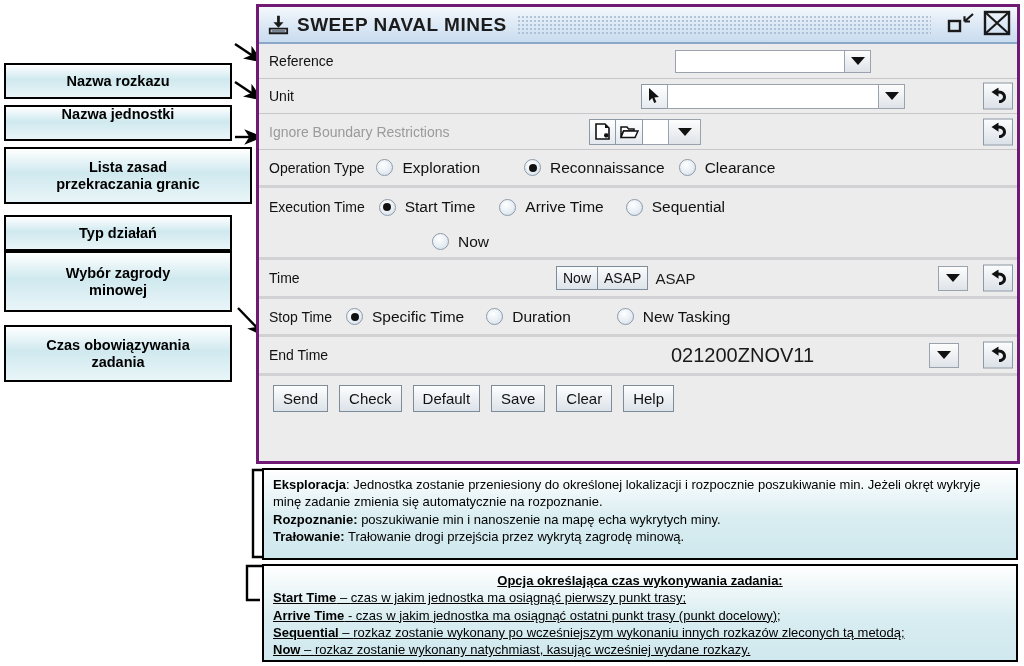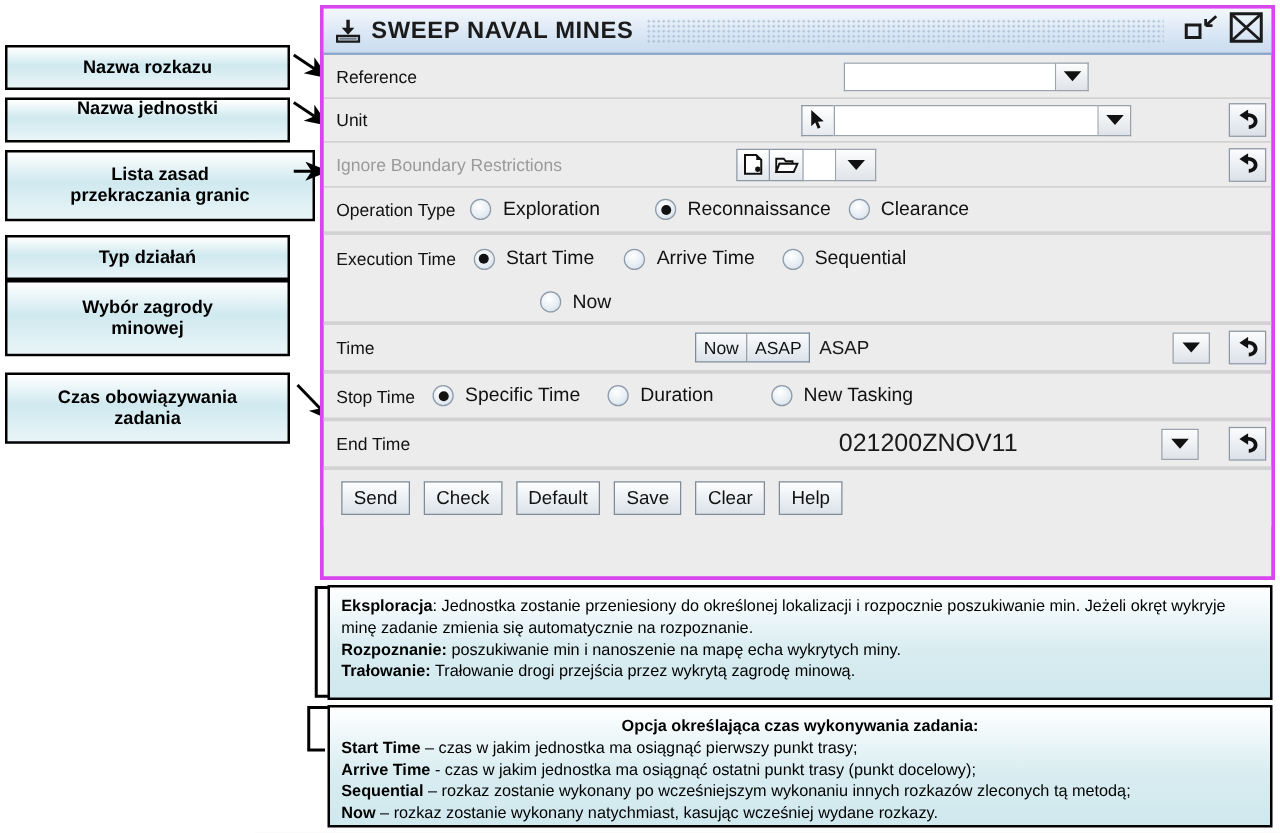--- a/index.html
+++ b/index.html
@@ -17,31 +17,32 @@
     position: absolute;
     border: 2px solid #000;
     background: linear-gradient(to bottom, #ffffff 0%, #cfe9ef 45%, #e9f5f8 100%);
     display: flex; align-items: center; justify-content: center;
     text-align: center;
     font-weight: bold;
     font-size: 14.5px;
     color: #000;
     line-height: 1.15;
     padding: 16px 6px;
+    margin-top: 27px;
   }
 
   
   #arrows { position: absolute; left:0; top:0; width:1024px; height:666px; pointer-events:none; }
 
   
   .window {
     position: absolute;
     left: 256px; top: 4px;
     width: 764px; height: 460px;
-    border: 3px solid #d946ef;
+    border: 3px solid #701a75;
     background: #ececed;
   }
   .titlebar {
     height: 37px;
     display: flex; align-items: center;
     background: linear-gradient(to bottom, #f4f8fc 0%, #dfeaf6 45%, #c9dcef 100%);
     border-bottom: 2px solid #8ba7c9;
     padding: 0 6px 0 8px;
     position: relative;
   }
@@ -428,21 +429,21 @@
       <b>Eksploracja</b><span>: </span><span>Jednostka zostanie przeniesiony do określonej lokalizacji i rozpocznie poszukiwanie min. Jeżeli okręt wykryje minę zadanie zmienia się automatycznie na rozpoznanie.</span>
     </div>
     <div>
       <b>Rozpoznanie:</b><span> </span><span>poszukiwanie min i nanoszenie na mapę echa wykrytych miny.</span>
     </div>
     <div>
       <b>Trałowanie:</b><span> </span><span>Trałowanie drogi przejścia przez wykrytą zagrodę minową.</span>
     </div>
   </div>
 
-  <div class="desc" style="left:262px; top:564px; width:756px; height:98px;">
+  <div class="desc" style="left:262px; top:564px; width:756px; height:98px;text-decoration:underline;">
     <div class="ctr">Opcja określająca czas wykonywania zadania:</div>
     <div>
       <b>Start Time</b><span> – </span><span>czas w jakim jednostka ma osiągnąć pierwszy punkt trasy;</span>
     </div>
     <div>
       <b>Arrive Time</b><span> - </span><span>czas w jakim jednostka ma osiągnąć ostatni punkt trasy (punkt docelowy);</span>
     </div>
     <div>
       <b>Sequential</b><span> – </span><span>rozkaz zostanie wykonany po wcześniejszym wykonaniu innych rozkazów zleconych tą metodą;</span>
     </div>

